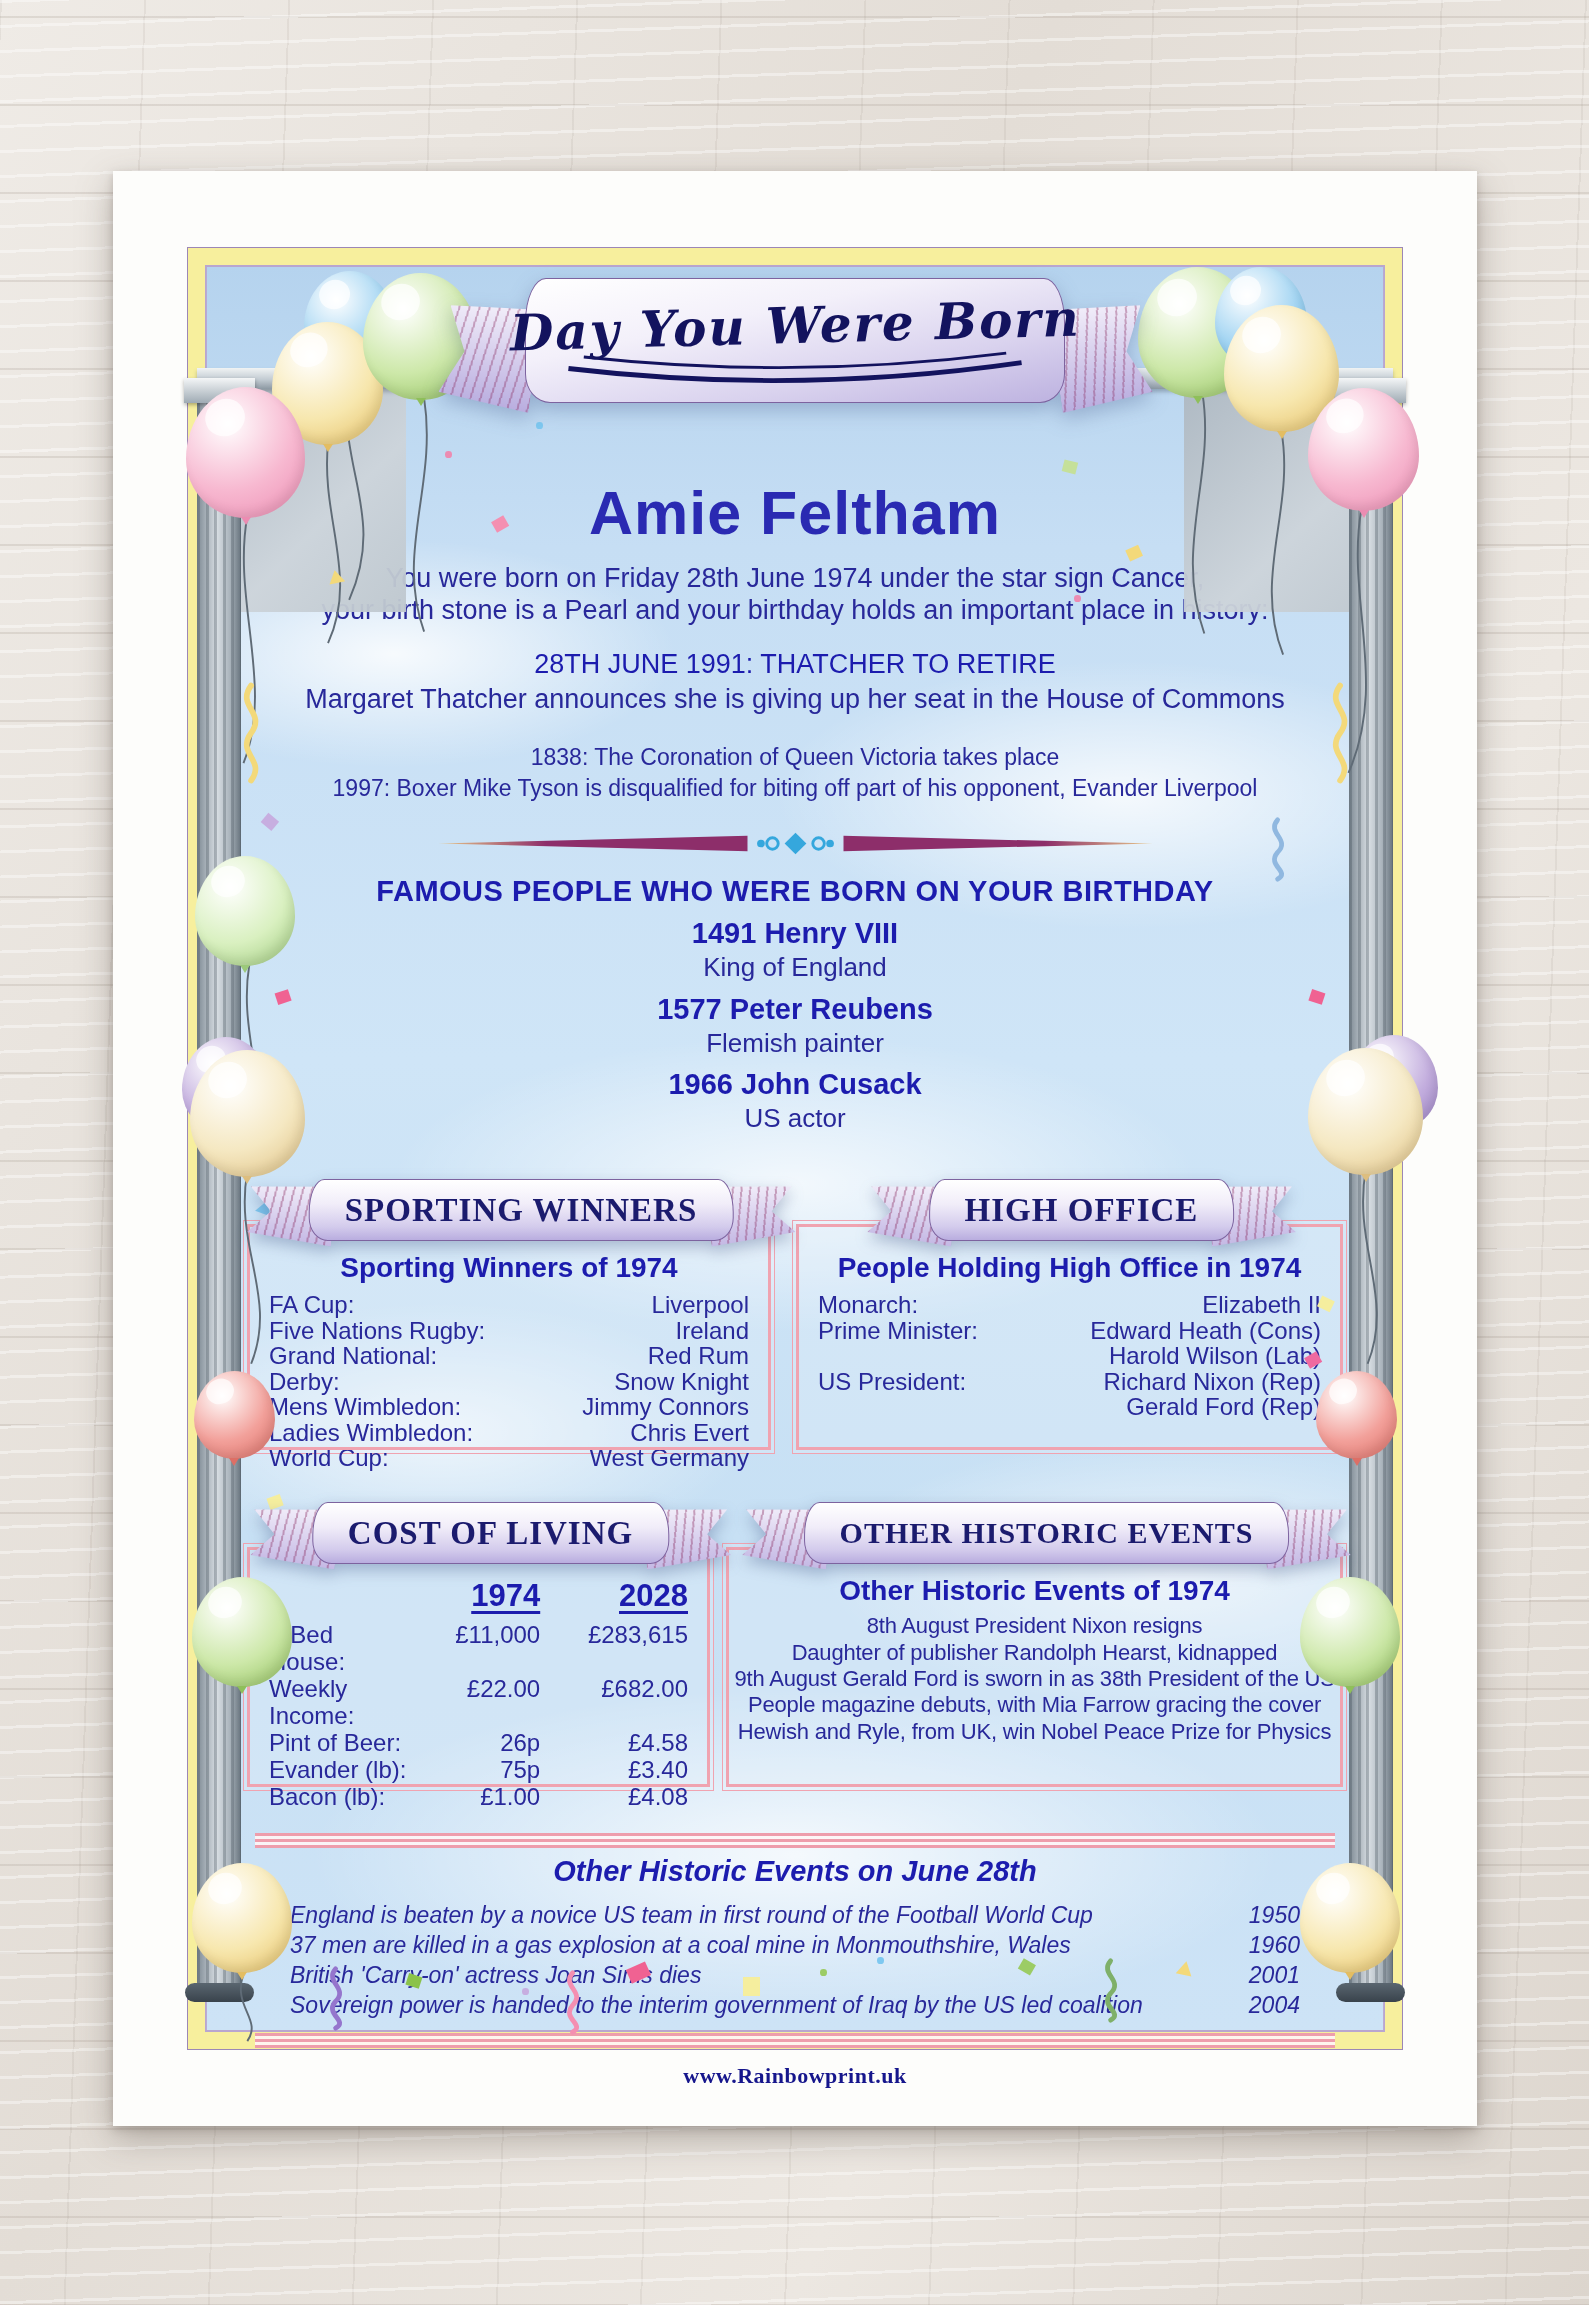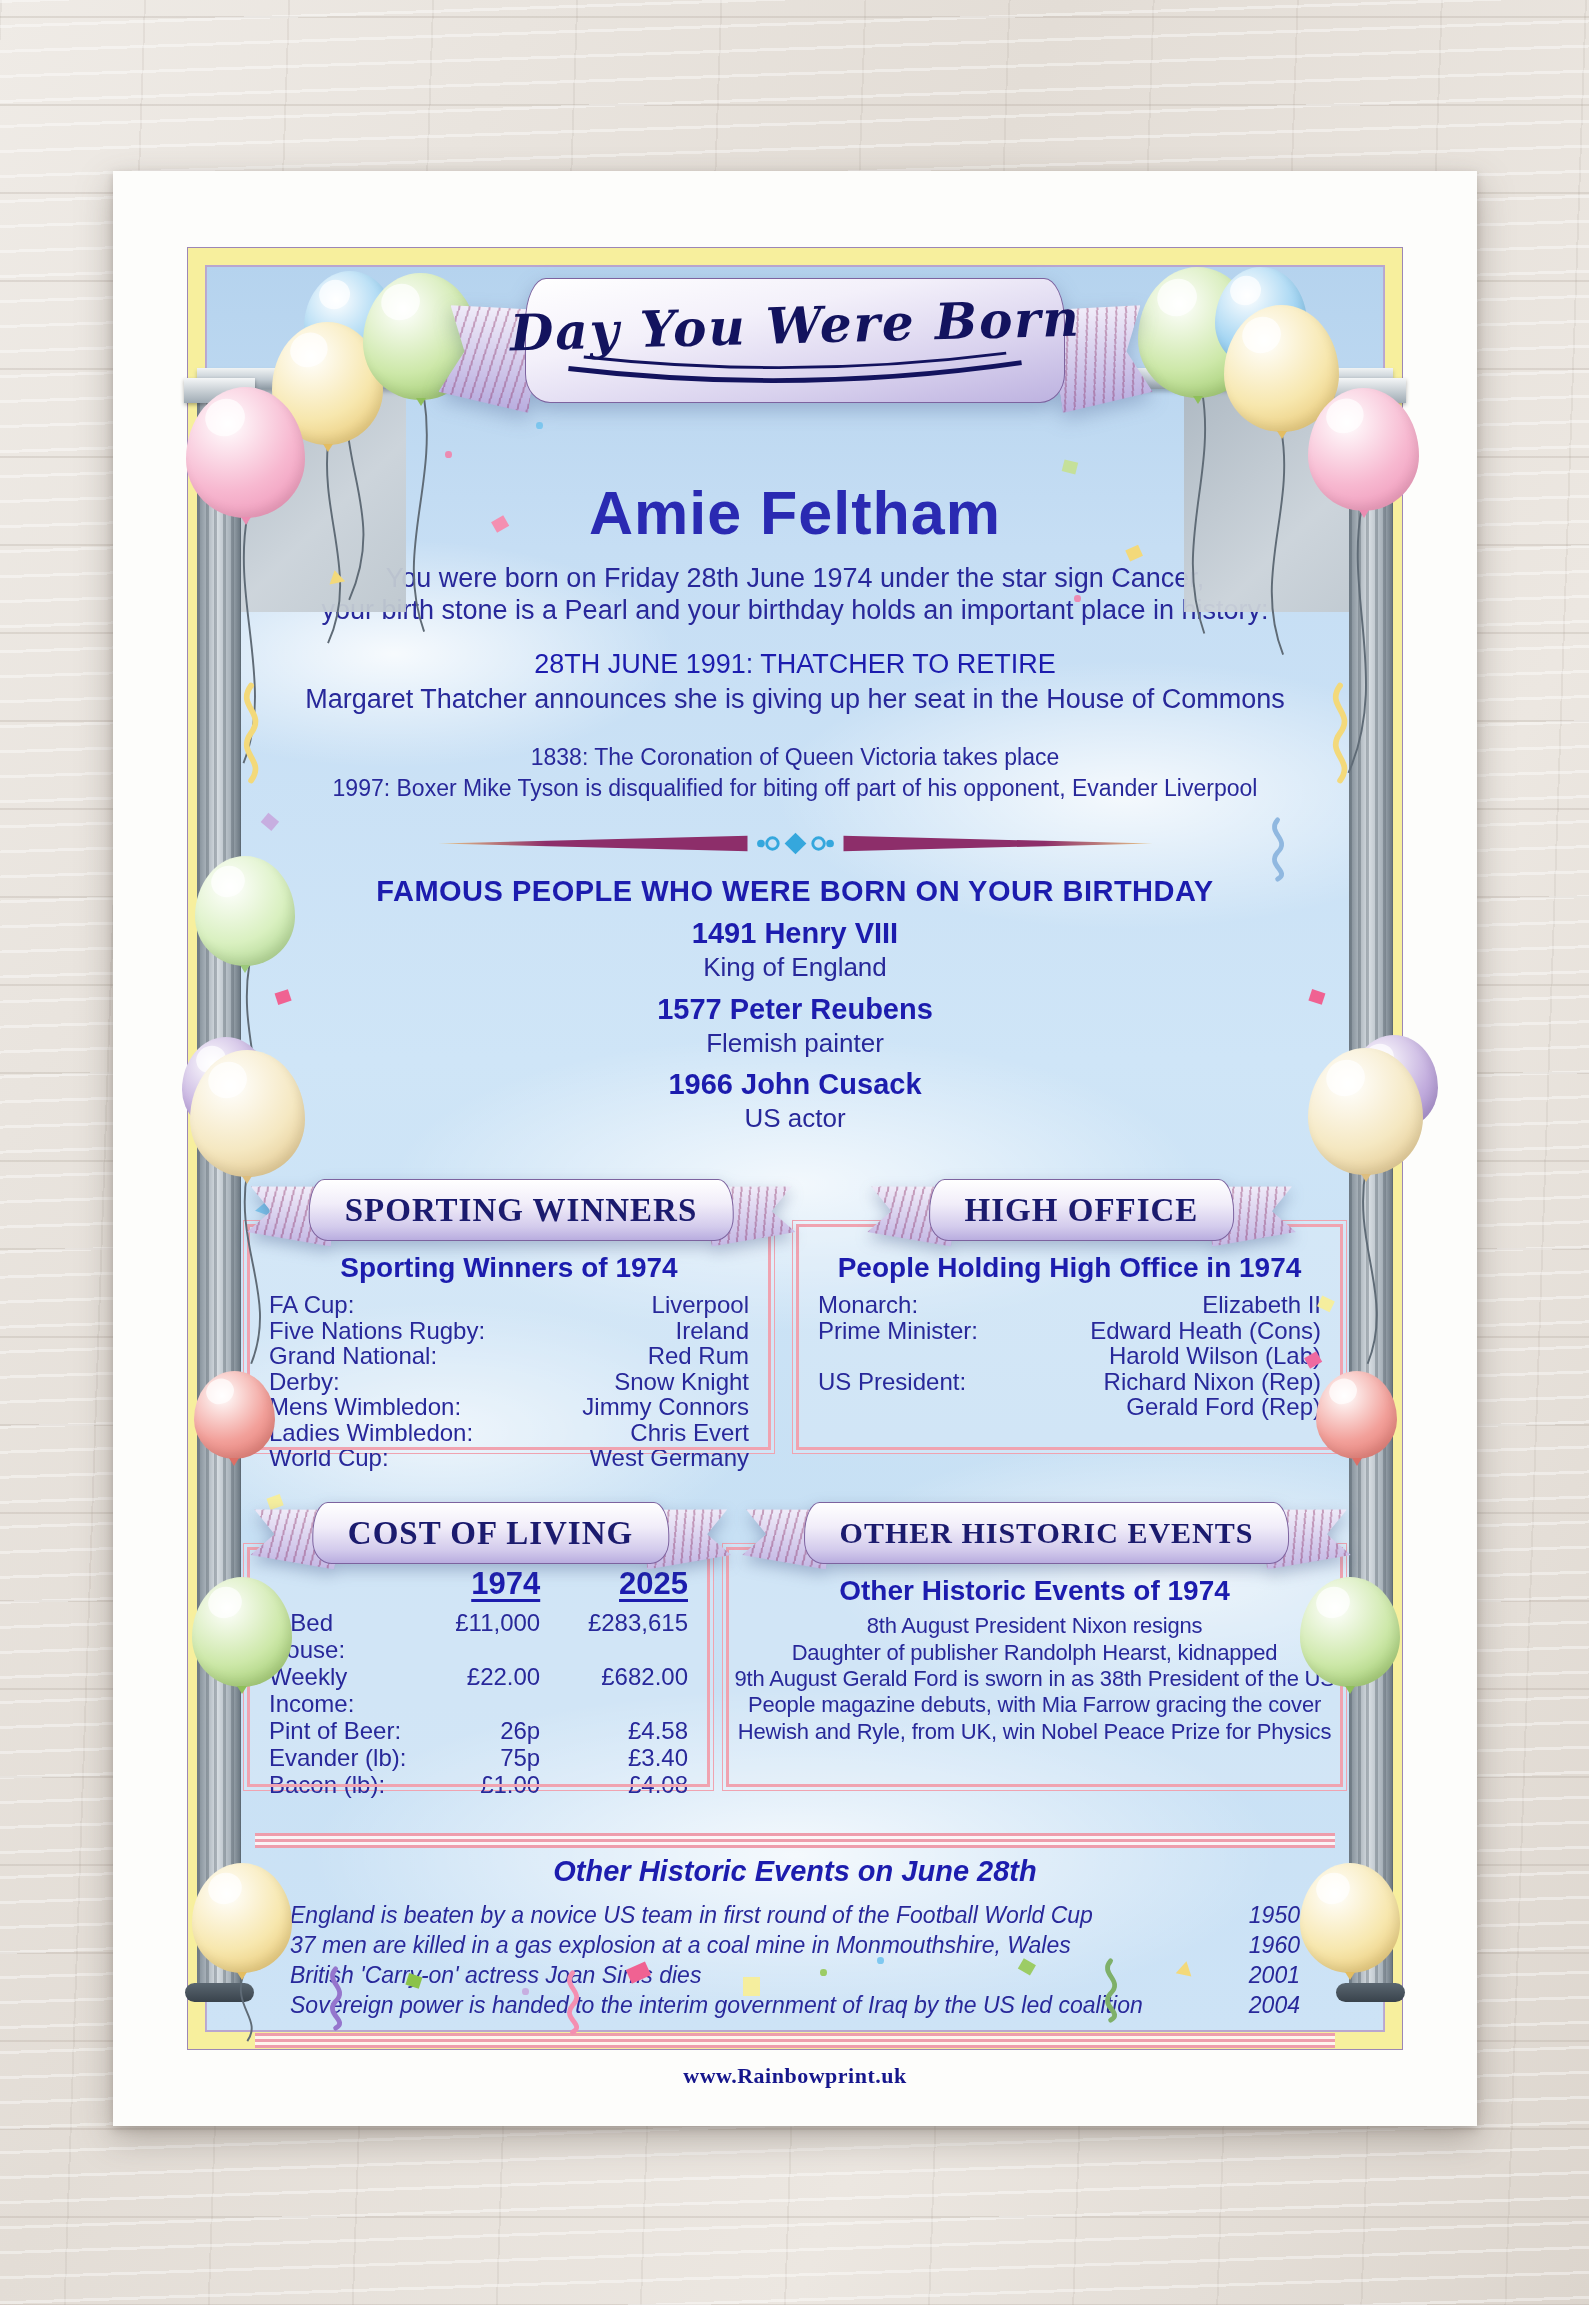--- a/index.html
+++ b/index.html
@@ -377,24 +377,24 @@
       <div class="rows2 section-row2">
         <div class="boxwrap bw-cost">
           <div class="ribbon">
             <span class="tail tl"></span>
             <span class="tail tr"></span>
             <span class="band">
                 <span class="band-txt">COST OF LIVING</span>
               </span>
           </div>
           <div class="dbox">
-            <div class="cost-grid" style="margin-top:26px">
+            <div class="cost-grid" style="margin-top:38px">
               <span class="lab"></span>
               <span class="hd">1974</span>
-              <span class="hd">2025</span>
+              <span class="hd">2028</span>
               <span class="lab">3-Bed House:</span>
                 <span class="num">£11,000</span>
                 <span class="num">£283,615</span>
               <span class="lab">Weekly Income:</span>
                 <span class="num">£22.00</span>
                 <span class="num">£682.00</span>
               <span class="lab">Pint of Beer:</span>
                 <span class="num">26p</span>
                 <span class="num">£4.58</span>
               <span class="lab">Evander (lb):</span>

